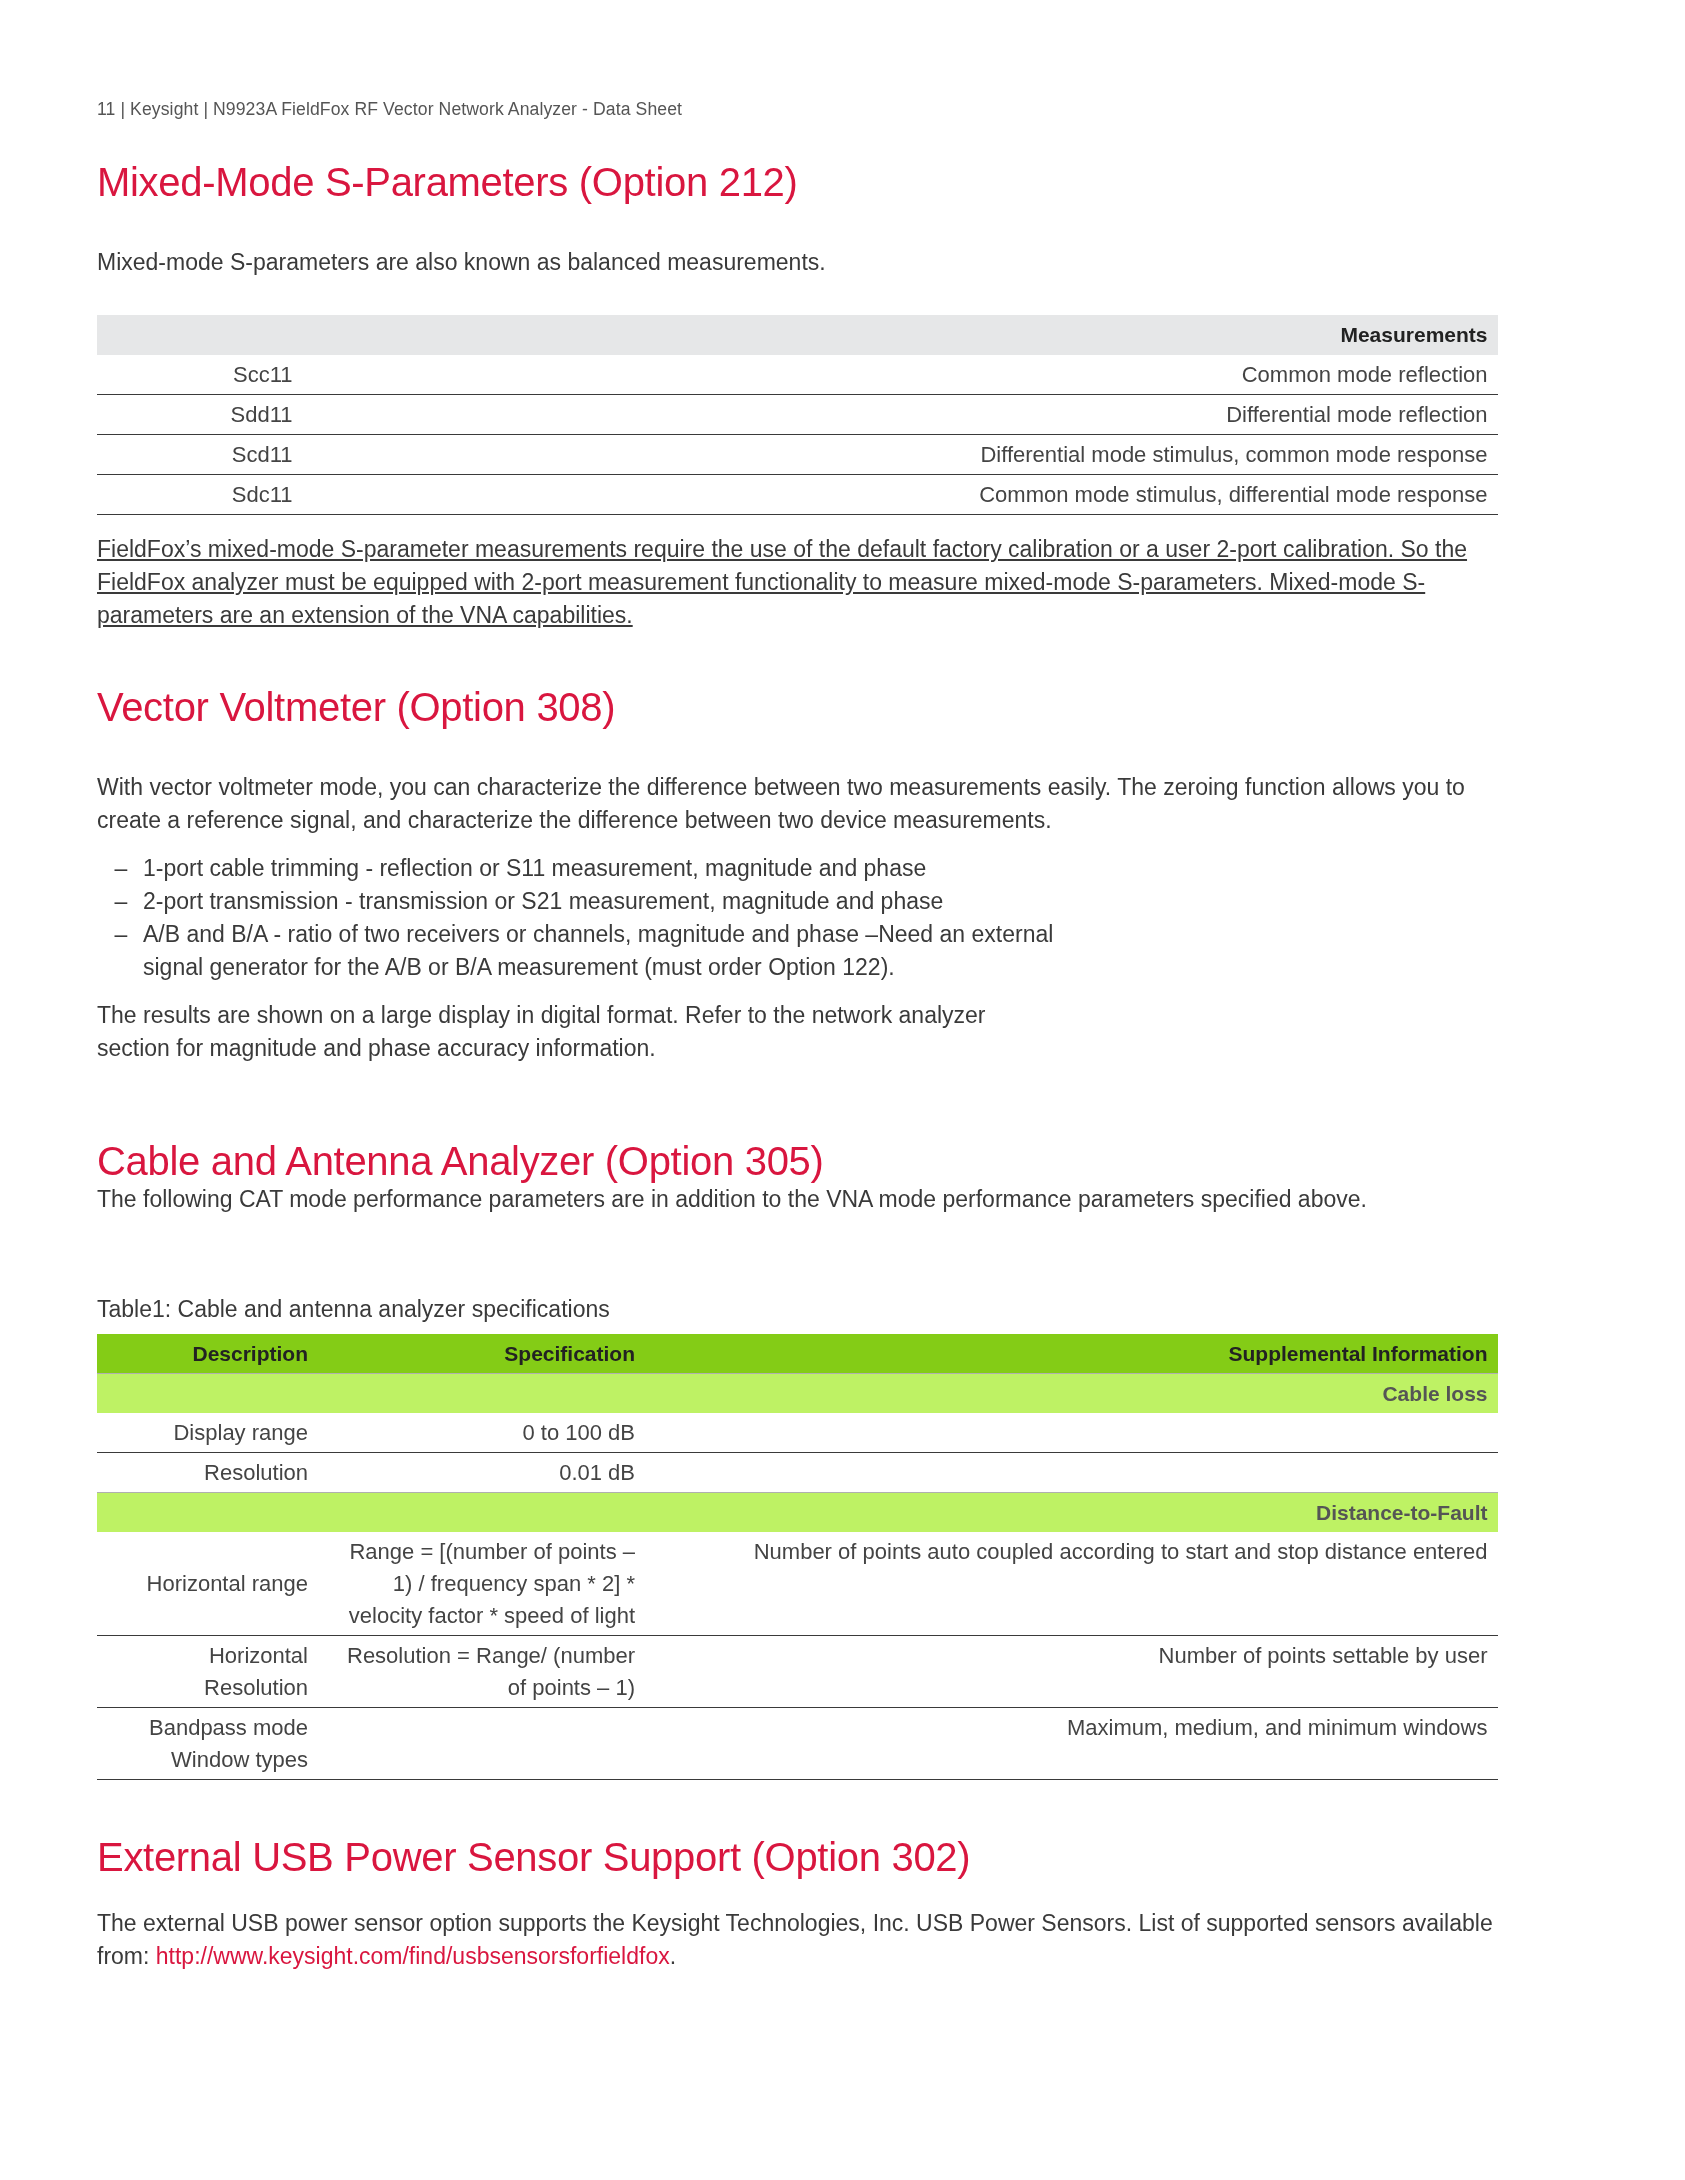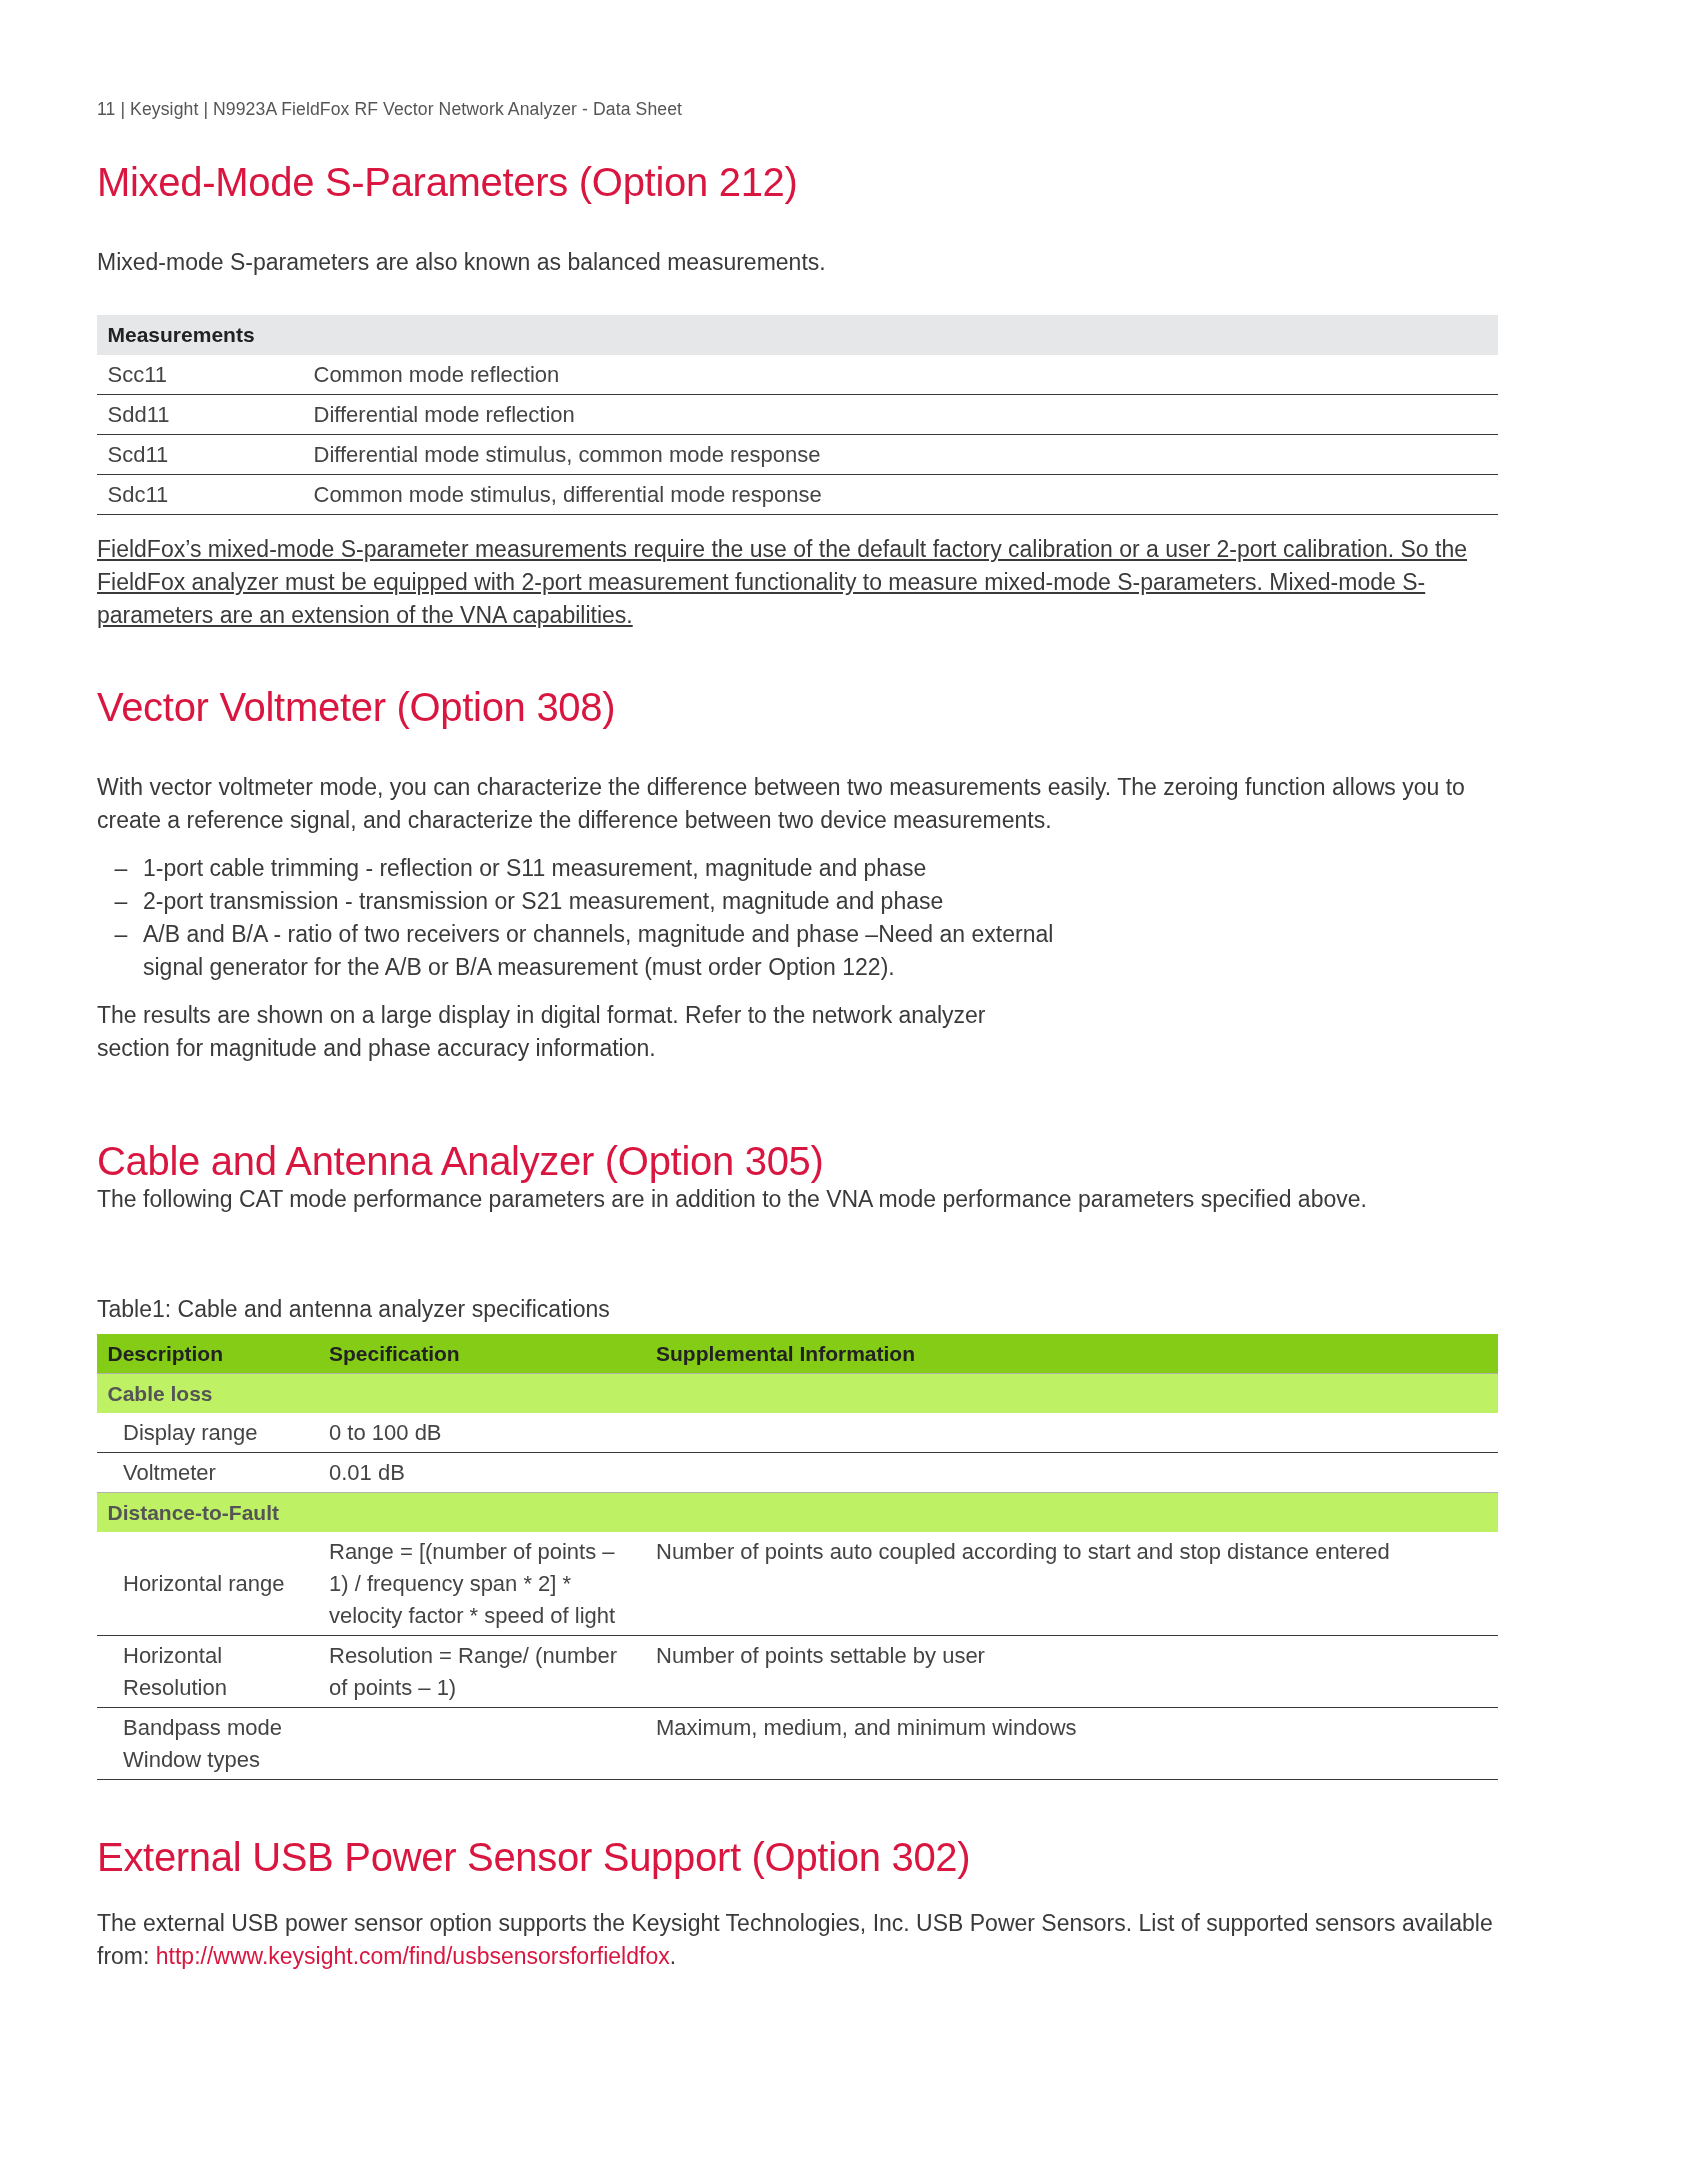--- a/index.html
+++ b/index.html
@@ -2,21 +2,21 @@
 <html style="font-size:14px"><head>
 <meta charset="utf-8">
 <style>
   html, body { margin: 0; padding: 0; background: #ffffff; }
   body { width: 1685px; height: 2180px; position: relative; font-family: "Liberation Sans", sans-serif; color: #3c3c3c; }
   .page { position: absolute; left: 97px; top: 0; width: 1401px; }
   .running-head { position: absolute; top: 99px; left: 0; font-size: 17.6px; color: #555; letter-spacing: 0.1px; }
   h2.sec { position: absolute; left: 0; margin: 0; font-weight: normal; color: #d9163f; font-size: 40px; letter-spacing: -0.3px; line-height: 1; }
   p.body { position: absolute; left: 0; margin: 0; font-size: 23px; line-height: 33px; color: #3a3a3a; width: 1413px; }
   table.spec { position: absolute; left: 0; width: 1401px; border-collapse: collapse; font-family: "Liberation Sans", sans-serif; }
-  table.spec td, table.spec th { padding: 0 10.5px; vertical-align: top; text-align: left; font-size: 22px; color: #444; font-weight: normal; }
+  table.spec td, table.spec th { padding: 0 10.5px; vertical-align: top; text-align: right; font-size: 22px; color: #444; font-weight: normal; }
   .mtab tr.head td { background: #e6e7e8; height: 40px; line-height: 40px; font-weight: bold; color: #222; font-size: 21px; }
   .mtab tr.row td { height: 39px; line-height: 39px; border-bottom: 1.8px solid #3a3a3a; }
   .mtab td.c1 { width: 185px; }
   .ctab tr.head td { background: #84cc16; height: 39px; line-height: 39px; font-weight: bold; color: #222; font-size: 21px; border-bottom: 1.8px solid #b0b0b0; }
   .ctab tr.group td { background: #bef264; height: 39px; line-height: 39px; font-weight: bold; color: #555; font-size: 21px; }
   .ctab tr.row td { line-height: 32px; padding-top: 3.5px; padding-bottom: 3.5px; border-bottom: 1.8px solid #3a3a3a; }
   .ctab tr.row td.c1 { padding-left: 26px; }
   .ctab tr.row.single td { height: 32px; }
   .ctab tr.row.mid td.c1 { vertical-align: middle; }
   .ctab td.c1 { width: 185px; }
@@ -86,21 +86,21 @@
     </tr>
     <tr class="group">
       <td colspan="3">Cable loss</td>
     </tr>
     <tr class="row single">
       <td class="c1">Display range</td>
       <td class="c2">0 to 100 dB</td>
       <td></td>
     </tr>
     <tr class="row single" style="border-bottom:none;">
-      <td class="c1" style="border-bottom:1.8px solid #b0b0b0;">Voltmeter</td>
+      <td class="c1" style="border-bottom:1.8px solid #b0b0b0;">Resolution</td>
       <td class="c2" style="border-bottom:1.8px solid #b0b0b0;">0.01 dB</td>
       <td style="border-bottom:1.8px solid #b0b0b0;"></td>
     </tr>
     <tr class="group">
       <td colspan="3">Distance-to-Fault</td>
     </tr>
     <tr class="row mid">
       <td class="c1">Horizontal range</td>
       <td class="c2">Range = [(number of points – 1) / frequency span * 2] * velocity factor * speed of light</td>
       <td>Number of points auto coupled according to start and stop distance entered</td>

